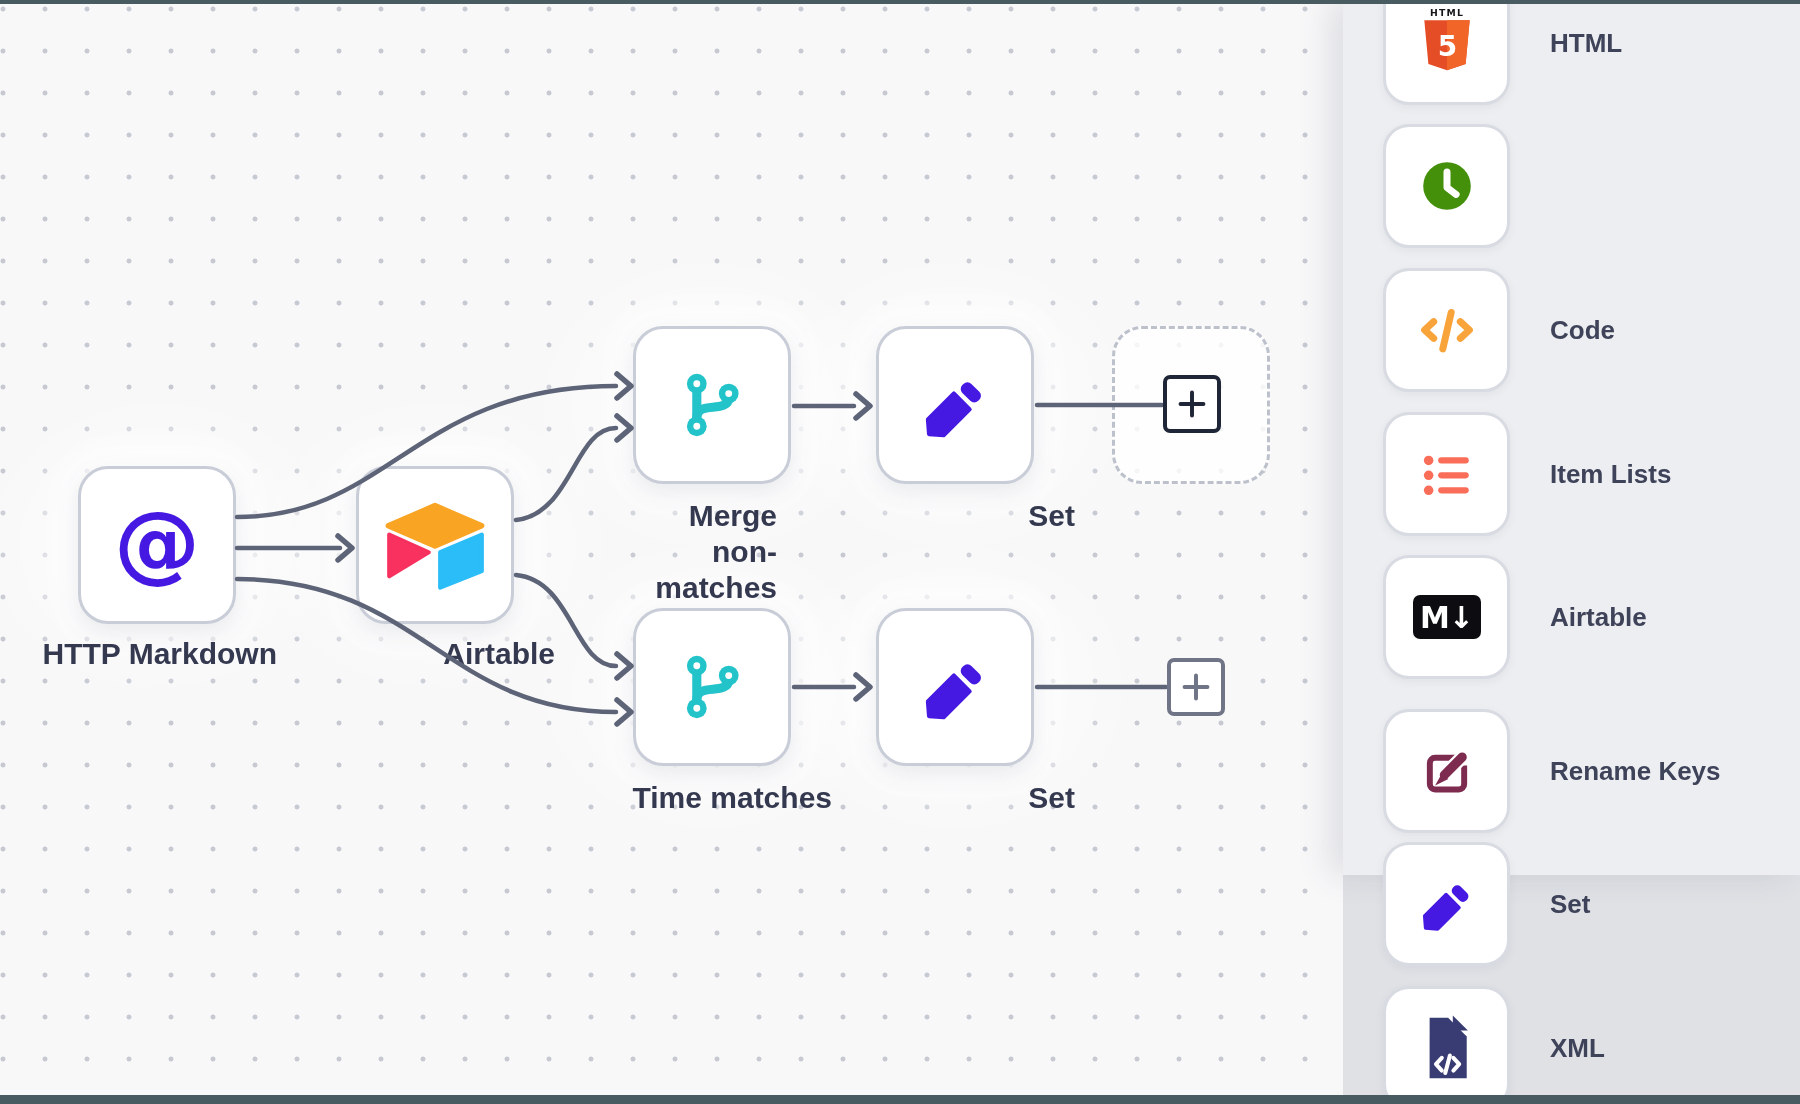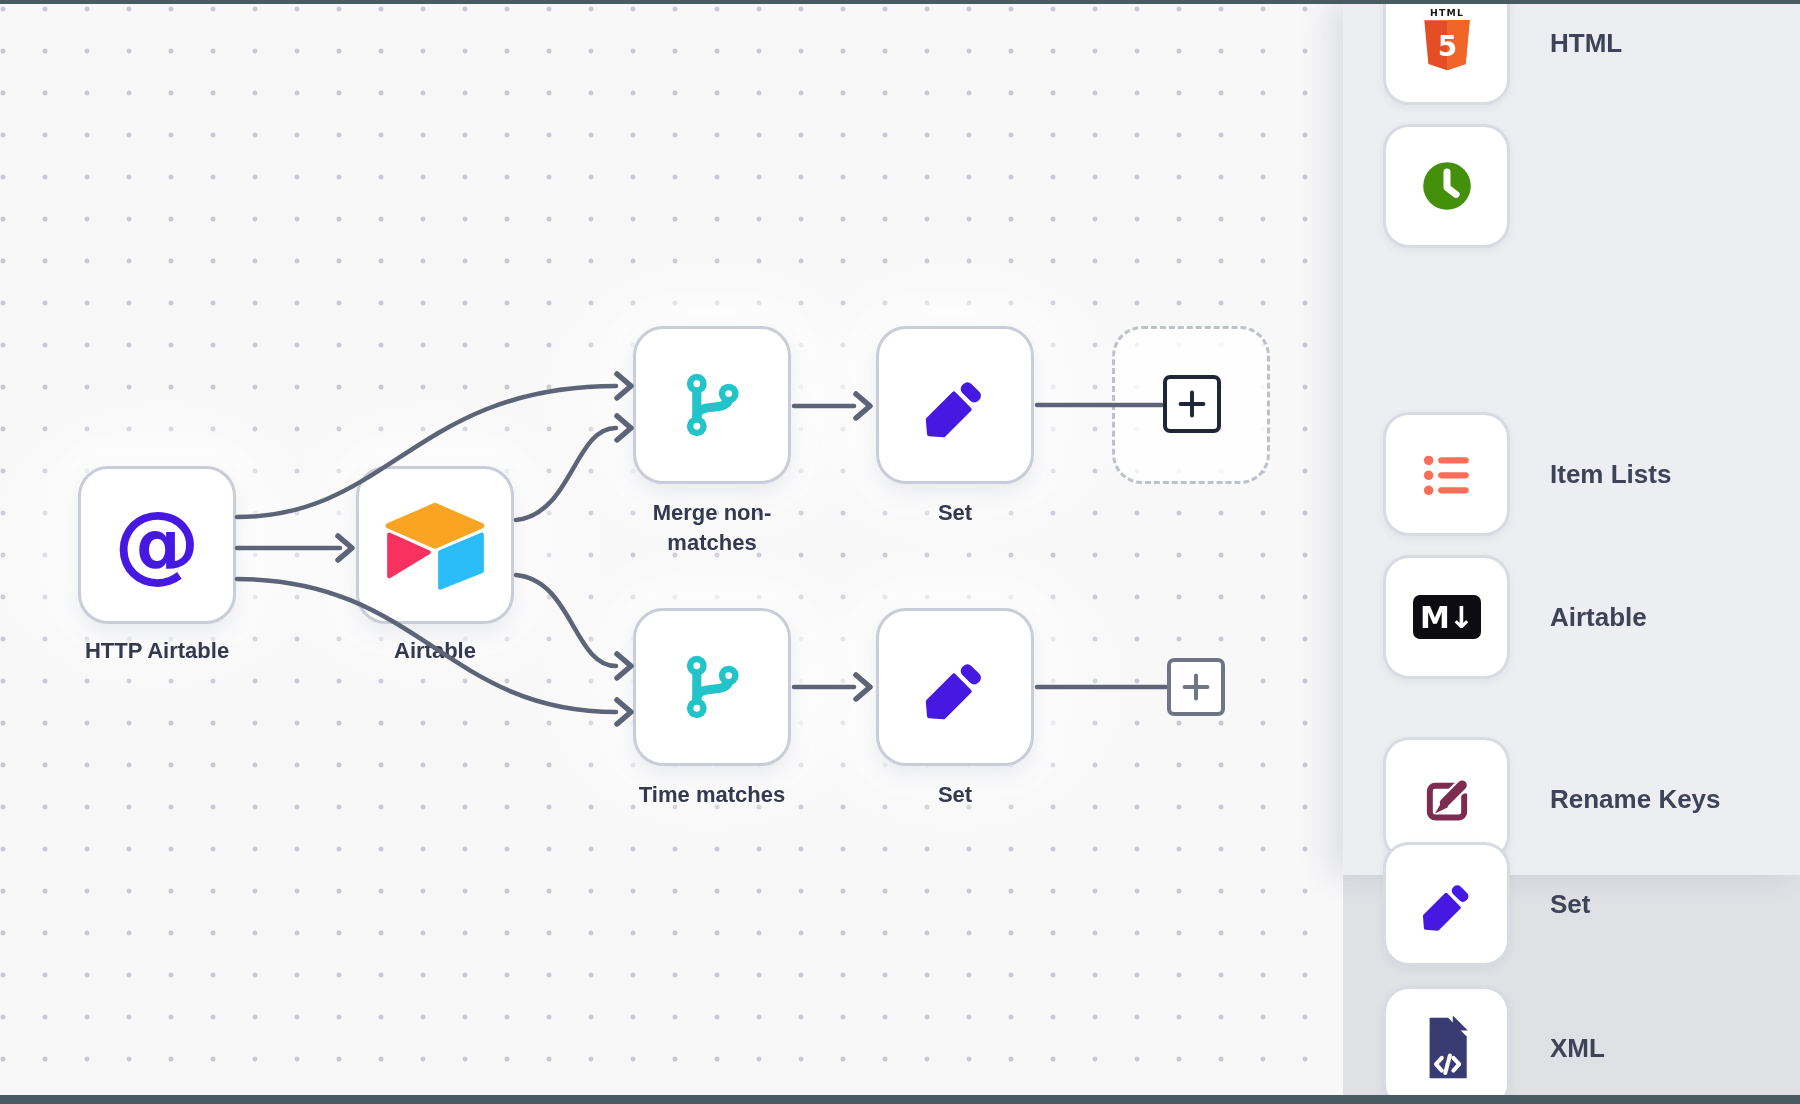--- a/index.html
+++ b/index.html
@@ -20,22 +20,22 @@
       radial-gradient(260px 220px at 712px 687px, rgba(255,255,255,.95), rgba(255,255,255,0) 70%),
       radial-gradient(260px 220px at 955px 687px, rgba(255,255,255,.95), rgba(255,255,255,0) 70%),
       radial-gradient(circle, #c7cad3 2.2px, rgba(0,0,0,0) 2.8px);
     background-size:100% 100%,100% 100%,100% 100%,100% 100%,100% 100%,100% 100%,42px 42px;
     background-position:0 0,0 0,0 0,0 0,0 0,0 0,24px 30px;}
   .node{position:absolute;width:158px;height:158px;background:#fff;
     border:3.5px solid #c9cdd7;border-radius:30px;box-sizing:border-box;
     display:flex;align-items:center;justify-content:center;z-index:2;
     box-shadow:0 8px 22px rgba(83,89,112,.12), 0 0 34px 18px rgba(255,255,255,.75);}
   .node.dashed{border:3.5px dashed #bdc1cb;background:rgba(255,255,255,.8);box-shadow:none;}
-  .node-label{position:absolute;text-align:center;font-size:22px;font-weight:600;
-    color:#343950;z-index:3;line-height:30px;}
+  .node-label{position:absolute;text-align:right;font-size:30px;font-weight:600;
+    color:#343950;z-index:3;line-height:36px;}
   .at-glyph{font-family:"DejaVu Sans",sans-serif;font-size:86px;font-weight:700;
     color:#4619e3;line-height:1;margin-top:-6px;}
   .connectors{position:absolute;left:0;top:0;z-index:4;pointer-events:none;}
   .plus-box{position:absolute;width:58px;height:58px;background:#fff;box-sizing:border-box;
     border-radius:7px;display:flex;align-items:center;justify-content:center;z-index:5;}
   .plus-box.dark{border:4px solid #1f2637;}
   .plus-box.gray{border:4px solid #6f7587;}
 
   
   .panel{position:absolute;left:1343px;top:0;width:457px;height:875px;background:#edeef1;
@@ -144,21 +144,21 @@
     <svg width="44" height="44" viewBox="0 0 100 100">
       <path d="M50 24 V76 M24 50 H76" stroke="#1f2637" stroke-width="9" stroke-linecap="round"></path>
     </svg>
   </div>
   <div class="plus-box gray" style="left:1167px;top:658px;">
     <svg width="44" height="44" viewBox="0 0 100 100">
       <path d="M50 24 V76 M24 50 H76" stroke="#6f7587" stroke-width="9" stroke-linecap="round"></path>
     </svg>
   </div>
 
-  <div class="node-label" style="left:37px;top:636px;width:240px;">HTTP Airtable</div>
+  <div class="node-label" style="left:37px;top:636px;width:240px;">HTTP Markdown</div>
   <div class="node-label" style="left:315px;top:636px;width:240px;">Airtable</div>
   <div class="node-label" style="left:647px;top:498px;width:130px;">Merge non-matches</div>
   <div class="node-label" style="left:835px;top:498px;width:240px;">Set</div>
   <div class="node-label" style="left:592px;top:780px;width:240px;">Time matches</div>
   <div class="node-label" style="left:835px;top:780px;width:240px;">Set</div>
 </div>
 
 <div class="panel">
 
   <div class="p-row" style="top:-19px;">
@@ -175,20 +175,32 @@
 
   <div class="p-row" style="top:124px;">
     <div class="p-card">
       <svg width="70" height="70" viewBox="0 0 100 100">
         <circle cx="50" cy="50" r="34" fill="#44900b"></circle>
         <path d="M50 30 V52 L63 62" stroke="#ffffff" stroke-width="10" fill="none" stroke-linecap="round" stroke-linejoin="round"></path>
       </svg>
     </div>
   </div>
 
+  <div class="p-row" style="top:268px;">
+    <div class="p-card">
+      <svg width="70" height="70" viewBox="0 0 100 100">
+        <g stroke="#f9a43b" stroke-width="10" fill="none" stroke-linecap="round" stroke-linejoin="round">
+          <path d="M31 38 L18 50 L31 62"></path>
+          <path d="M69 38 L82 50 L69 62"></path>
+          <path d="M56 25 L44 77"></path>
+        </g>
+      </svg>
+    </div>
+    <div class="p-label">Code</div>
+  </div>
 
   <div class="p-row" style="top:412px;text-align:center;">
     <div class="p-card">
       <svg width="68" height="68" viewBox="0 0 100 100" fill="#f96d59">
         <circle cx="23" cy="30" r="7"></circle>
           <rect x="37" y="25.5" width="45" height="9" rx="4.5"></rect>
         <circle cx="23" cy="52" r="7"></circle>
           <rect x="37" y="47.5" width="45" height="9" rx="4.5"></rect>
         <circle cx="23" cy="74" r="7"></circle>
           <rect x="37" y="69.5" width="45" height="9" rx="4.5"></rect>
@@ -199,21 +211,21 @@
 
   <div class="p-row" style="top:555px;">
     <div class="p-card">
       <div class="md-badge">
           <span>M↓</span>
         </div>
     </div>
     <div class="p-label">Airtable</div>
   </div>
 
-  <div class="p-row" style="top:737px;">
+  <div class="p-row" style="top:709px;">
     <div class="p-card">
       <svg width="66" height="66" viewBox="0 0 100 100">
         <path d="M58 30 H32 a8 8 0 0 0 -8 8 V70 a8 8 0 0 0 8 8 H68 a8 8 0 0 0 8 -8 V46" stroke="#7e2b50" stroke-width="9" fill="none" stroke-linecap="square"></path>
         <path d="M40 62 L76 26" stroke="#ffffff" stroke-width="21" stroke-linecap="round"></path>
         <path d="M46 56 L73 29" stroke="#7e2b50" stroke-width="14" stroke-linecap="round"></path>
         <polygon points="32,72 42,54 52,62" fill="#7e2b50"></polygon>
       </svg>
     </div>
     <div class="p-label">Rename Keys</div>
   </div>

